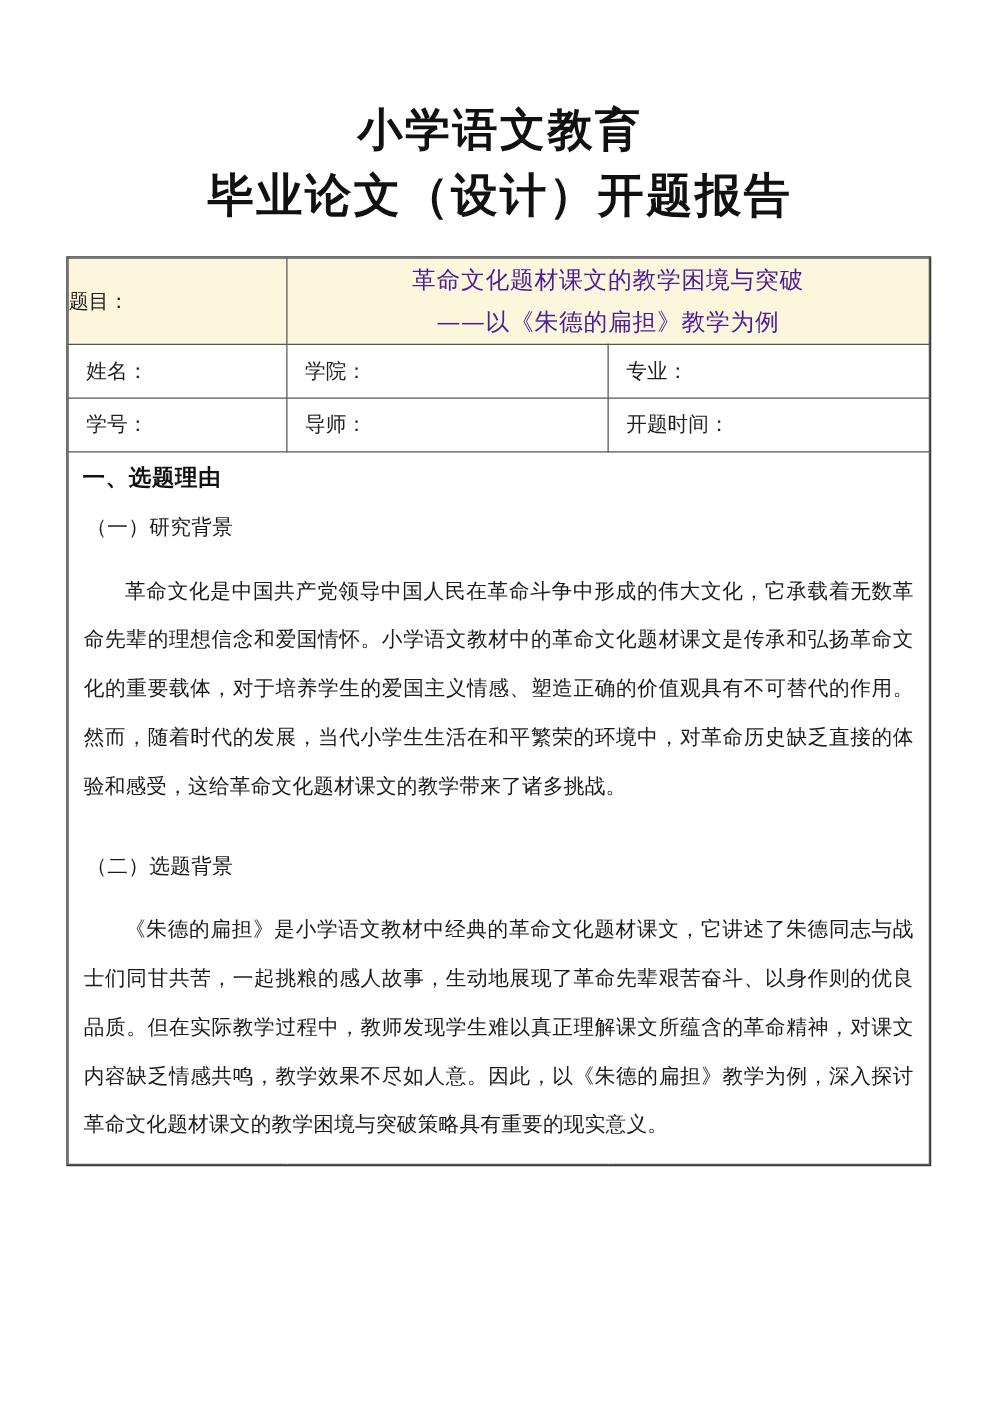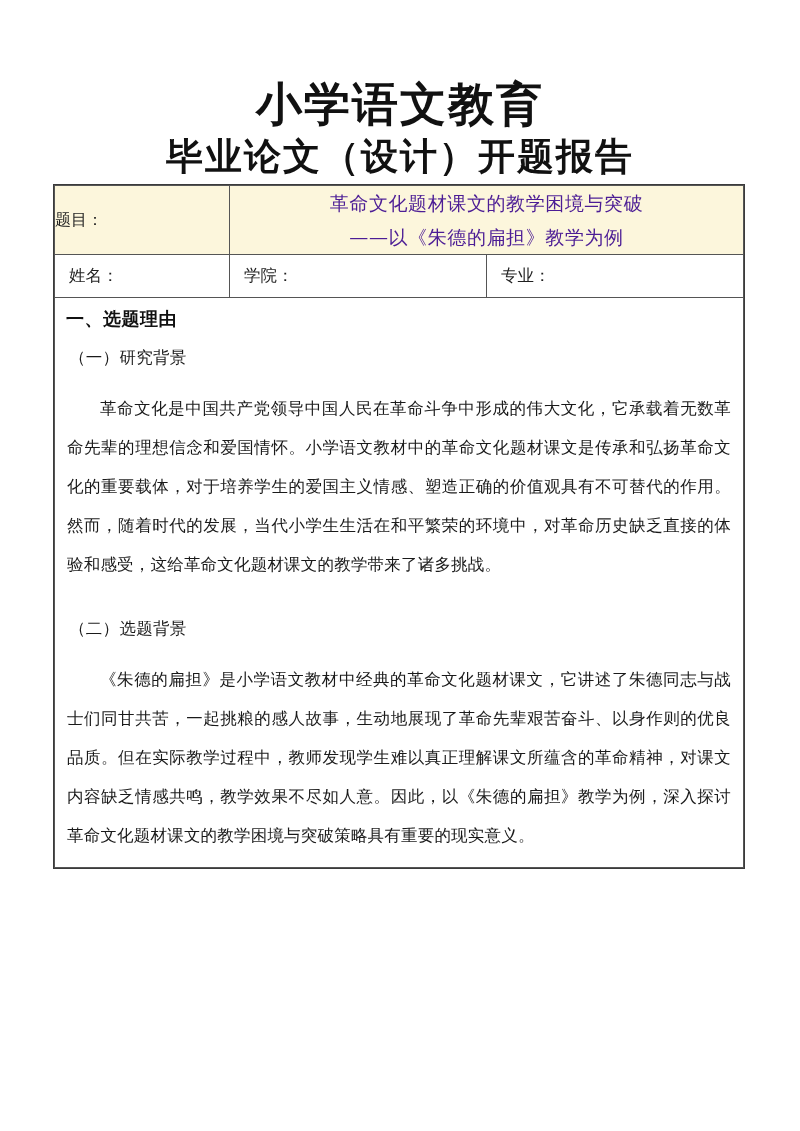--- a/index.html
+++ b/index.html
@@ -25,36 +25,36 @@
 
   
   .doc-title {
     position: absolute;
     left: 0;
     top: 78px;
     width: 800px;
     text-align: center;
   }
   .doc-title .line {
-    font-size: 46px;
+    font-size: 36px;
     line-height: 52px;
     font-weight: 700;
     letter-spacing: 2px;
     color: #111111;
     white-space: nowrap;
   }
   .doc-title .line-2 {
     font-size: 37px;
   }
 
   
   .form {
     position: absolute;
     left: 53px;
-    top: 184px;
+    top: 205px;
     width: 692px;
     border: 1.6px solid #3b3b3b;
     border-collapse: collapse;
     box-sizing: border-box;
     background: #ffffff;
   }
   .form table {
     border-collapse: collapse;
     width: 100%;
     table-layout: fixed;
@@ -156,20 +156,25 @@
             <div class="t-line">——以《朱德的扁担》教学为例</div>
           </td>
         </tr>
 
         <tr class="row-info">
           <td class="col-a">姓名：</td>
           <td class="col-b">学院：</td>
           <td class="col-c">专业：</td>
         </tr>
 
+        <tr class="row-info">
+          <td class="col-a">学号：</td>
+          <td class="col-b">导师：</td>
+          <td class="col-c">开题时间：</td>
+        </tr>
 
         <tr>
           <td class="cell-body" colspan="3">
             <div class="h-section">一、选题理由</div>
             <div class="h-sub">（一）研究背景</div>
             <p class="para">革命文化是中国共产党领导中国人民在革命斗争中形成的伟大文化，它承载着无数革命先辈的理想信念和爱国情怀。小学语文教材中的革命文化题材课文是传承和弘扬革命文化的重要载体，对于培养学生的爱国主义情感、塑造正确的价值观具有不可替代的作用。然而，随着时代的发展，当代小学生生活在和平繁荣的环境中，对革命历史缺乏直接的体验和感受，这给革命文化题材课文的教学带来了诸多挑战。</p>
             <div class="h-sub spaced">（二）选题背景</div>
             <p class="para">《朱德的扁担》是小学语文教材中经典的革命文化题材课文，它讲述了朱德同志与战士们同甘共苦，一起挑粮的感人故事，生动地展现了革命先辈艰苦奋斗、以身作则的优良品质。但在实际教学过程中，教师发现学生难以真正理解课文所蕴含的革命精神，对课文内容缺乏情感共鸣，教学效果不尽如人意。因此，以《朱德的扁担》教学为例，深入探讨革命文化题材课文的教学困境与突破策略具有重要的现实意义。</p>
           </td>
         </tr>

